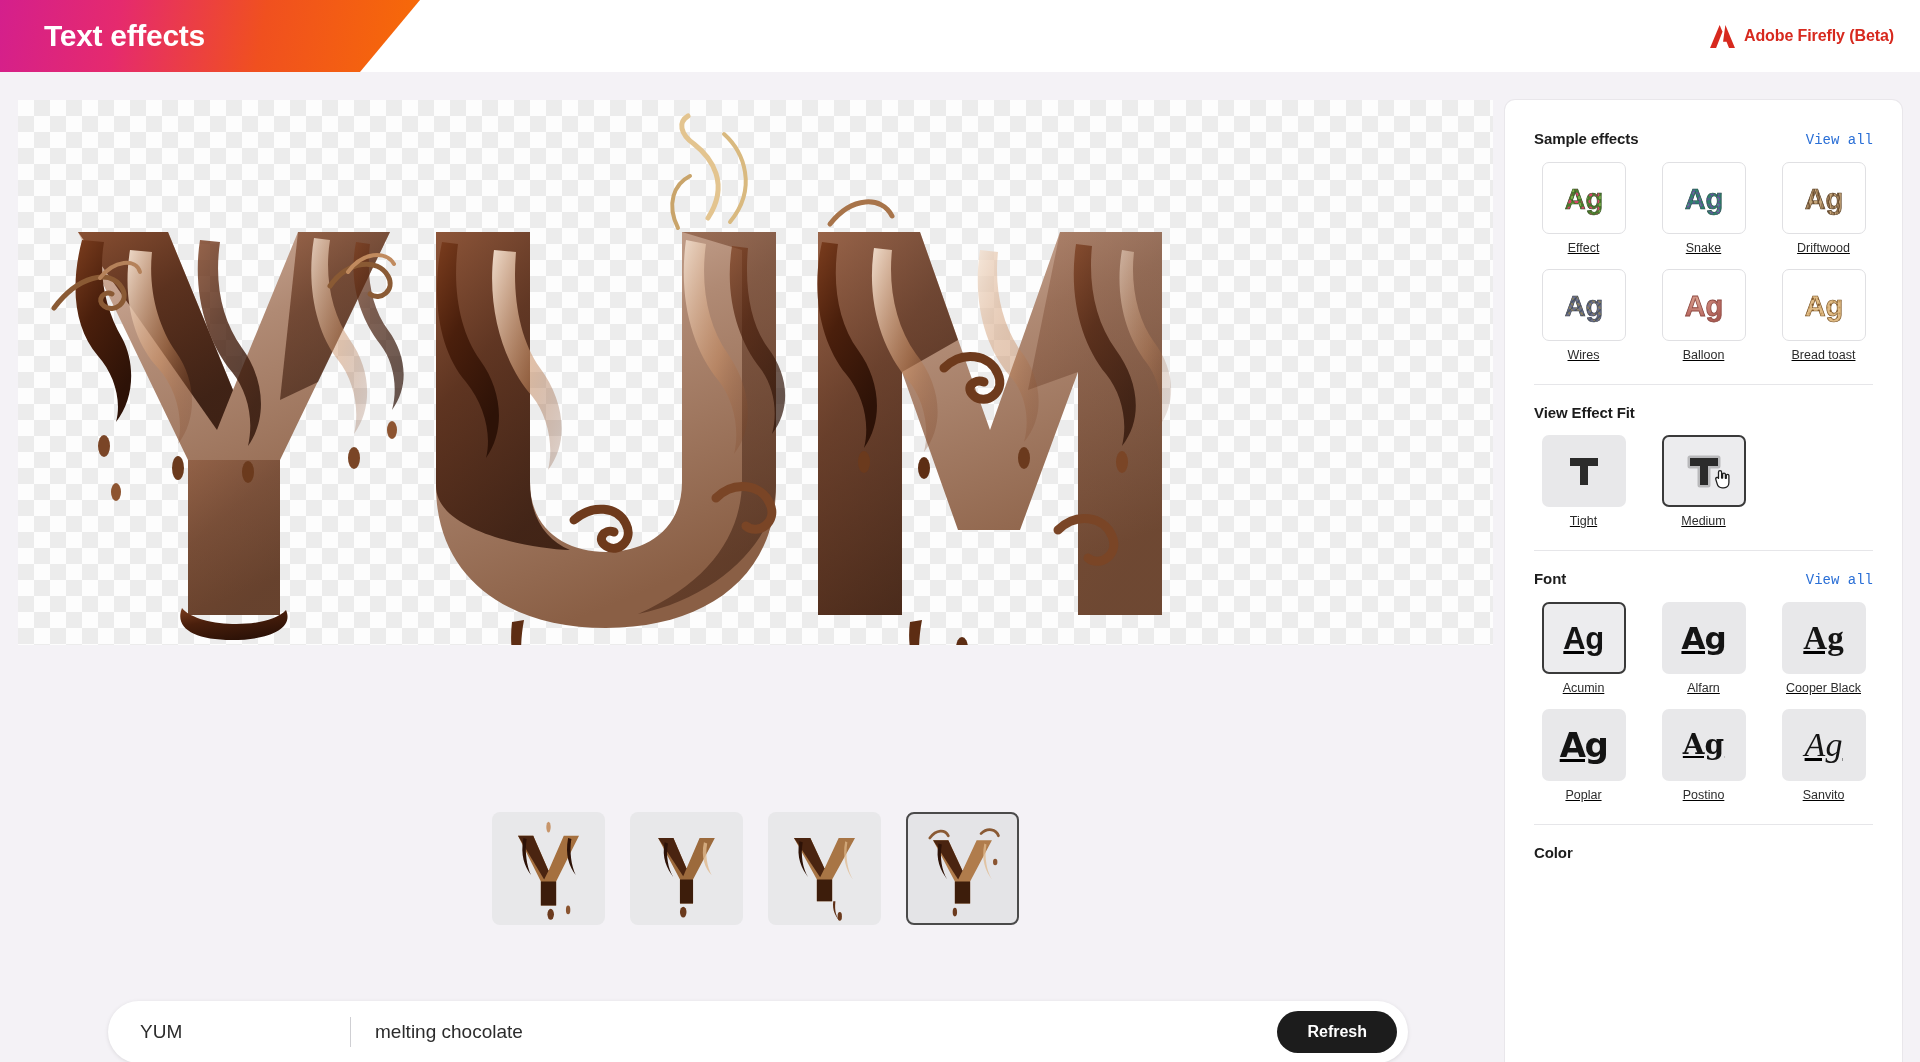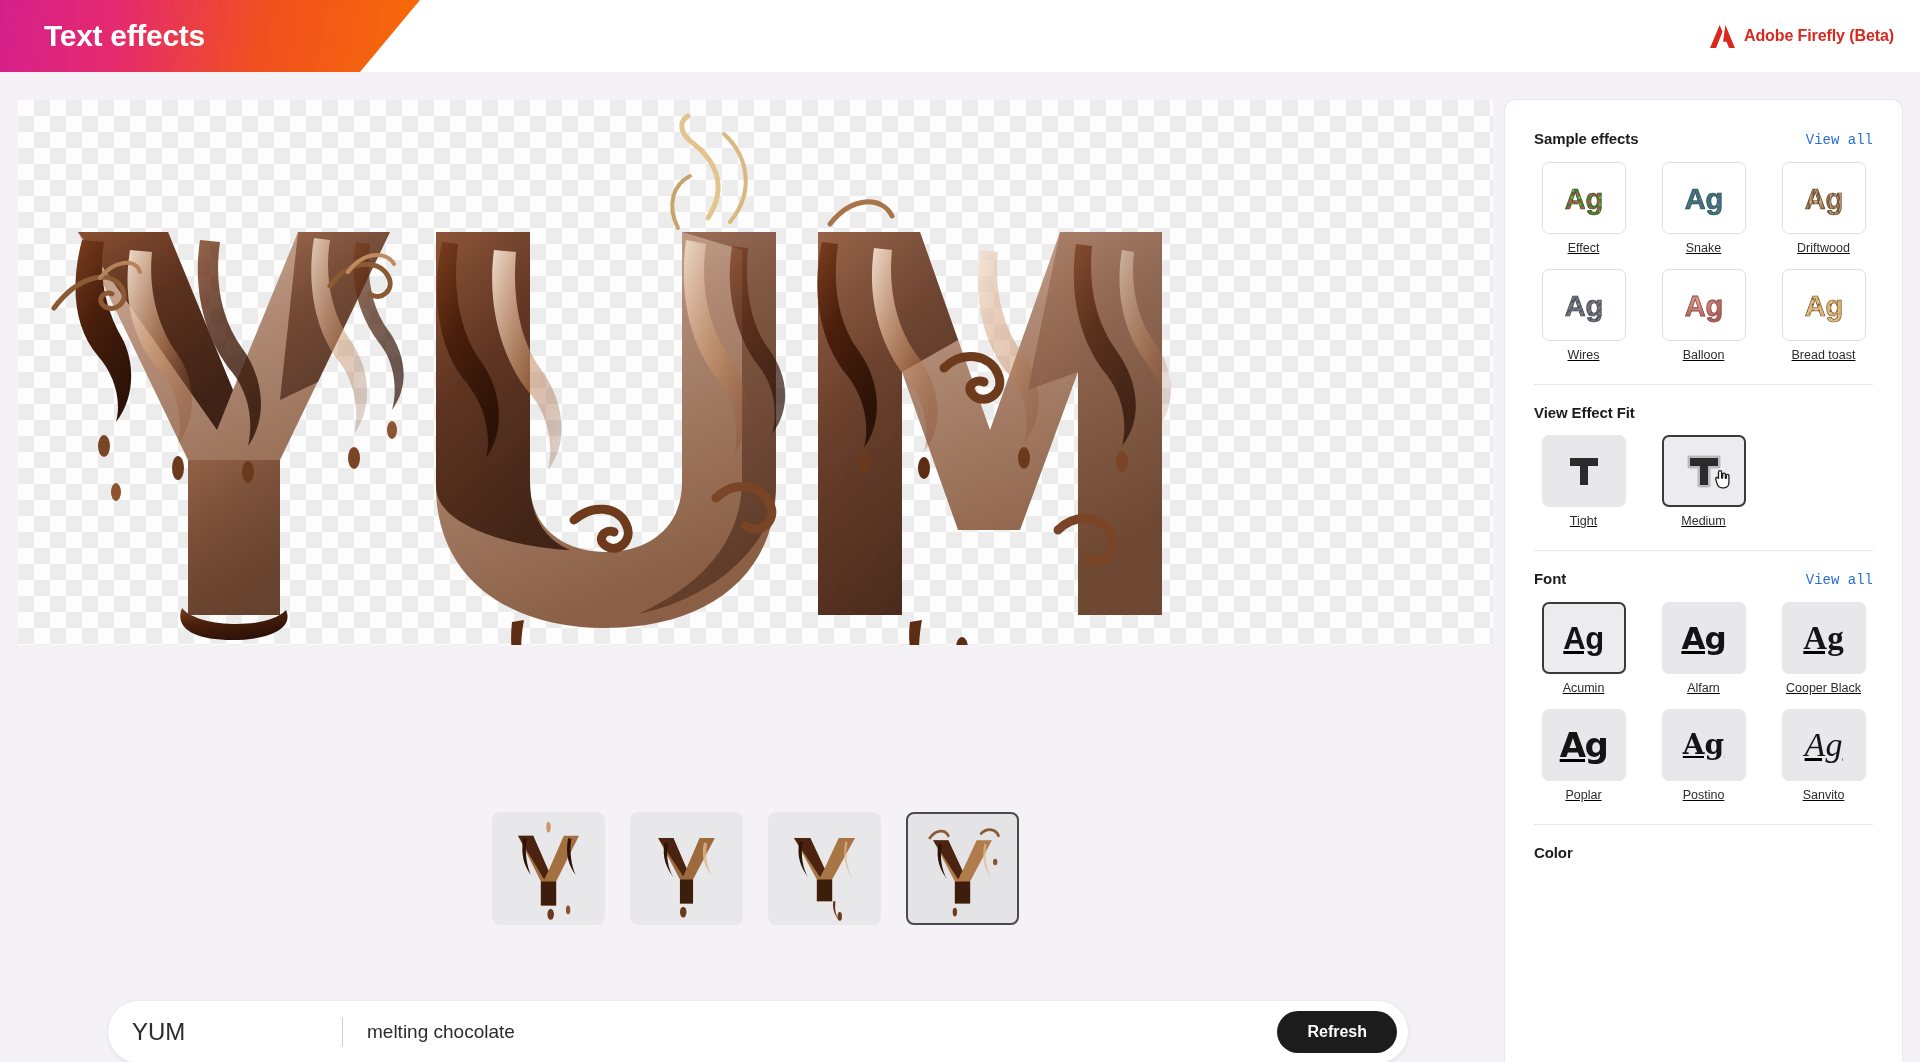--- a/index.html
+++ b/index.html
@@ -61,22 +61,22 @@
   .variant svg { width: 100%; height: 100%; }
 
   
   .promptbar {
     position: absolute; left: 108px; top: 1001px; width: 1300px; height: 62px;
     background: #ffffff; border-radius: 34px;
     box-shadow: 0 1px 4px rgba(0,0,0,0.10);
     display: flex; align-items: center;
   }
   .prompt-text {
-    font-size: 24px; color: #2c2c2c; width: 210px;
-    margin-left: 24px; outline: none; border: none; background: transparent;
+    font-size: 19px; color: #2c2c2c; width: 210px;
+    margin-left: 32px; outline: none; border: none; background: transparent;
     font-family: "Liberation Sans", sans-serif;
   }
   .prompt-div { width: 1px; height: 30px; background: #cfcfd3; }
   .prompt-effect {
     font-size: 19px; color: #2c2c2c; flex: 1;
     margin-left: 24px; outline: none; border: none; background: transparent;
     font-family: "Liberation Sans", sans-serif;
   }
   .refresh-btn {
     height: 42px; padding: 12px 30px; margin-right: 11px;

